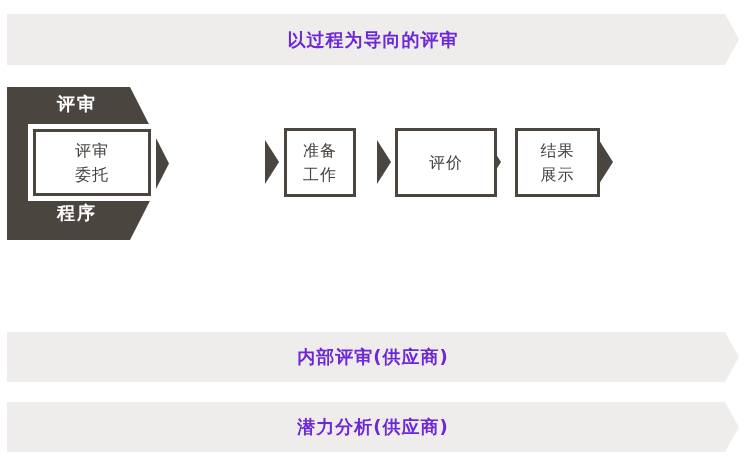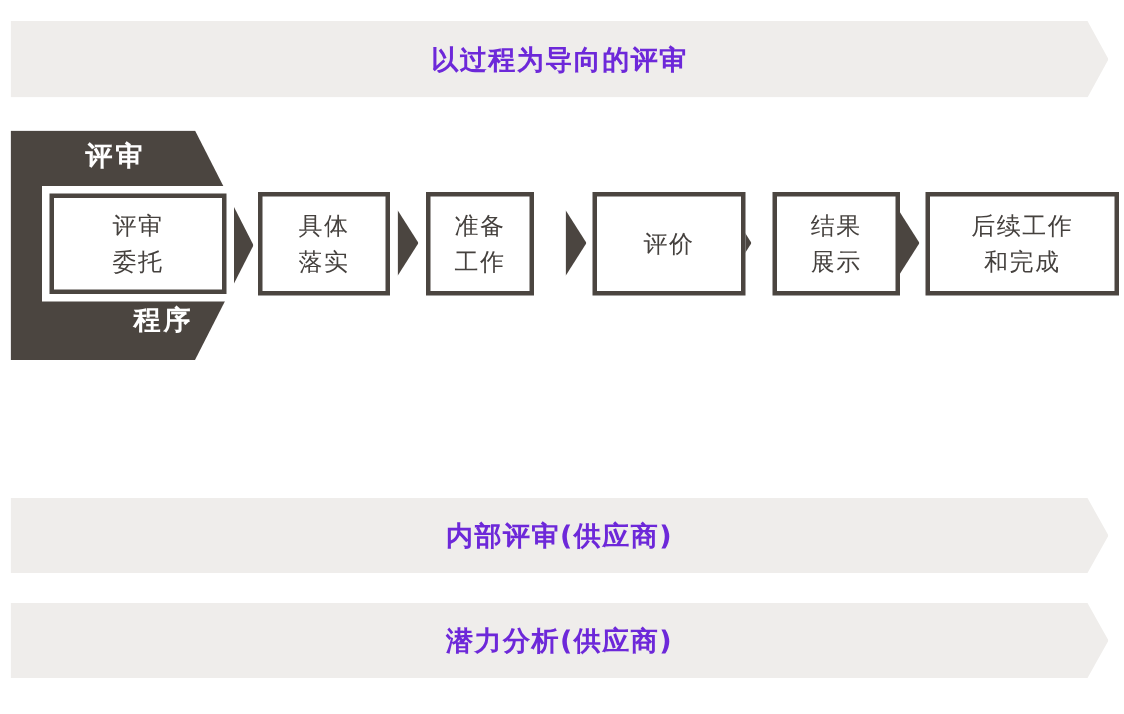--- a/index.html
+++ b/index.html
@@ -45,21 +45,21 @@
     position: absolute;
     left: 0;
     width: 140px;
     text-align: center;
     color: #ffffff;
     font-size: 18px;
     font-weight: bold;
     letter-spacing: 2px;
   }
   .pent-label.top    { top: 5px; }
-  .pent-label.bottom { bottom: 15px; padding-left: 32px; }
+  .pent-label.bottom { bottom: 15px; }
 
   
   .step {
     position: absolute;
     top: 128px;
     height: 69px;
     box-sizing: border-box;
     border: 3px solid #4b4540;
     background: #ffffff;
     display: flex;
@@ -103,32 +103,28 @@
   </div>
 
   <div class="pentagon">
     <div class="pent-label top">评审</div>
     <div class="pent-label bottom">程序</div>
   </div>
 
   <div class="step step-0">评审
 委托</div>
   <div class="sep sep-1"></div>
-  <div class="step step-1">具体
-落实</div>
   <div class="sep sep-2"></div>
   <div class="step step-2">准备
 工作</div>
   <div class="sep sep-3"></div>
   <div class="step step-3">评价</div>
   <div class="sep sep-4"></div>
   <div class="step step-4">结果
 展示</div>
-  <div class="step step-5">后续工作
-和完成</div>
 
   <div class="banner banner-b3">
     <span>内部评审(供应商)</span>
   </div>
   <div class="banner banner-b4">
     <span>潜力分析(供应商)</span>
   </div>
 
 </div>
 

